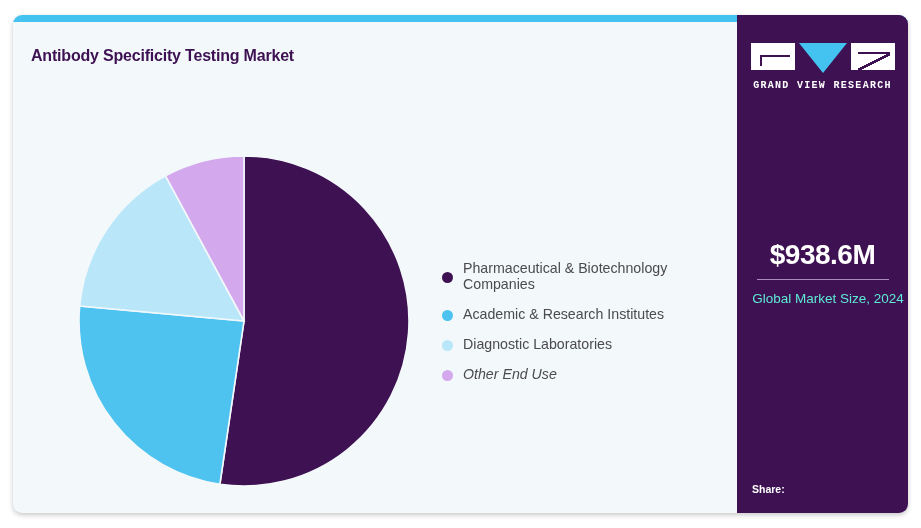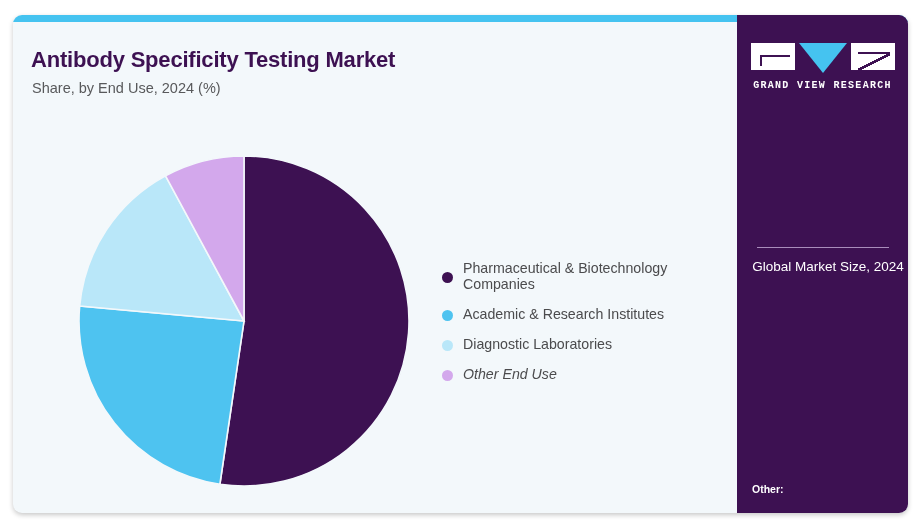--- a/index.html
+++ b/index.html
@@ -41,21 +41,21 @@
     left: 0;
     top: 7px;
     width: 724px;
     height: 491px;
   }
 
   #page-title {
     position: absolute;
     left: 18px;
     top: 25px;
-    font-size: 22px;
+    font-size: 16px;
     font-weight: bold;
     color: #3d1152;
     letter-spacing: -0.2px;
     white-space: nowrap;
   }
   #page-subtitle {
     position: absolute;
     left: 19px;
     top: 58px;
     font-size: 14.5px;
@@ -180,21 +180,21 @@
     letter-spacing: -0.5px;
   }
   #stat-divider {
     width: 132px;
     height: 1px;
     background: #a98dbb;
     margin: 8px auto 9px auto;
   }
   #stat-caption {
     font-size: 13.5px;
-    color: #ffffff;
+    color: #5eead4;
     line-height: 19px;
     margin-left: 11px;
   }
 
   #source-block {
     position: absolute;
     left: 15px;
     bottom: 17px;
     width: 156px;
     text-align: left;
@@ -214,21 +214,20 @@
 </head>
 <body>
 
 <div id="card">
 
   <div id="top-strip"></div>
 
   <div id="chart-area">
 
     <div id="page-title">Antibody Specificity Testing Market</div>
-    <div id="page-subtitle">Share, by End Use, 2024 (%)</div>
 
     <div id="pie-wrap">
       <svg id="pie-svg" width="330" height="330" viewBox="0 0 330 330">
         <g id="pie-slices">
             <path d="M 165 165 L 165.00 0.00 A 165 165 0 1 1 140.90 328.23 Z" fill="#3d1152" stroke="#f3f8fb" stroke-width="1.6"></path>
             <path d="M 165 165 L 140.90 328.23 A 165 165 0 0 1 0.68 150.05 Z" fill="#4ec3f0" stroke="#f3f8fb" stroke-width="1.6"></path>
             <path d="M 165 165 L 0.68 150.05 A 165 165 0 0 1 86.52 19.86 Z" fill="#b9e7f9" stroke="#f3f8fb" stroke-width="1.6"></path>
             <path d="M 165 165 L 86.52 19.86 A 165 165 0 0 1 165.00 0.00 Z" fill="#d3a8ec" stroke="#f3f8fb" stroke-width="1.6"></path>
           </g>
       </svg>
@@ -264,22 +263,23 @@
     <div id="logo-block">
       <div id="logo-marks">
         <span class="logo-g"></span>
         <span class="logo-v"></span>
         <span class="logo-r"></span>
       </div>
       <div id="logo-text">GRAND VIEW RESEARCH</div>
     </div>
 
     <div id="stat-block">
+      <div id="stat-value">$938.6M</div>
       <div id="stat-divider"></div>
       <div id="stat-caption">Global Market Size, 2024</div>
     </div>
 
     <div id="source-block">
-      <div id="source-label">Other:</div>
+      <div id="source-label">Share:</div>
     </div>
 
   </div>
 </div>
 
 </body></html>

